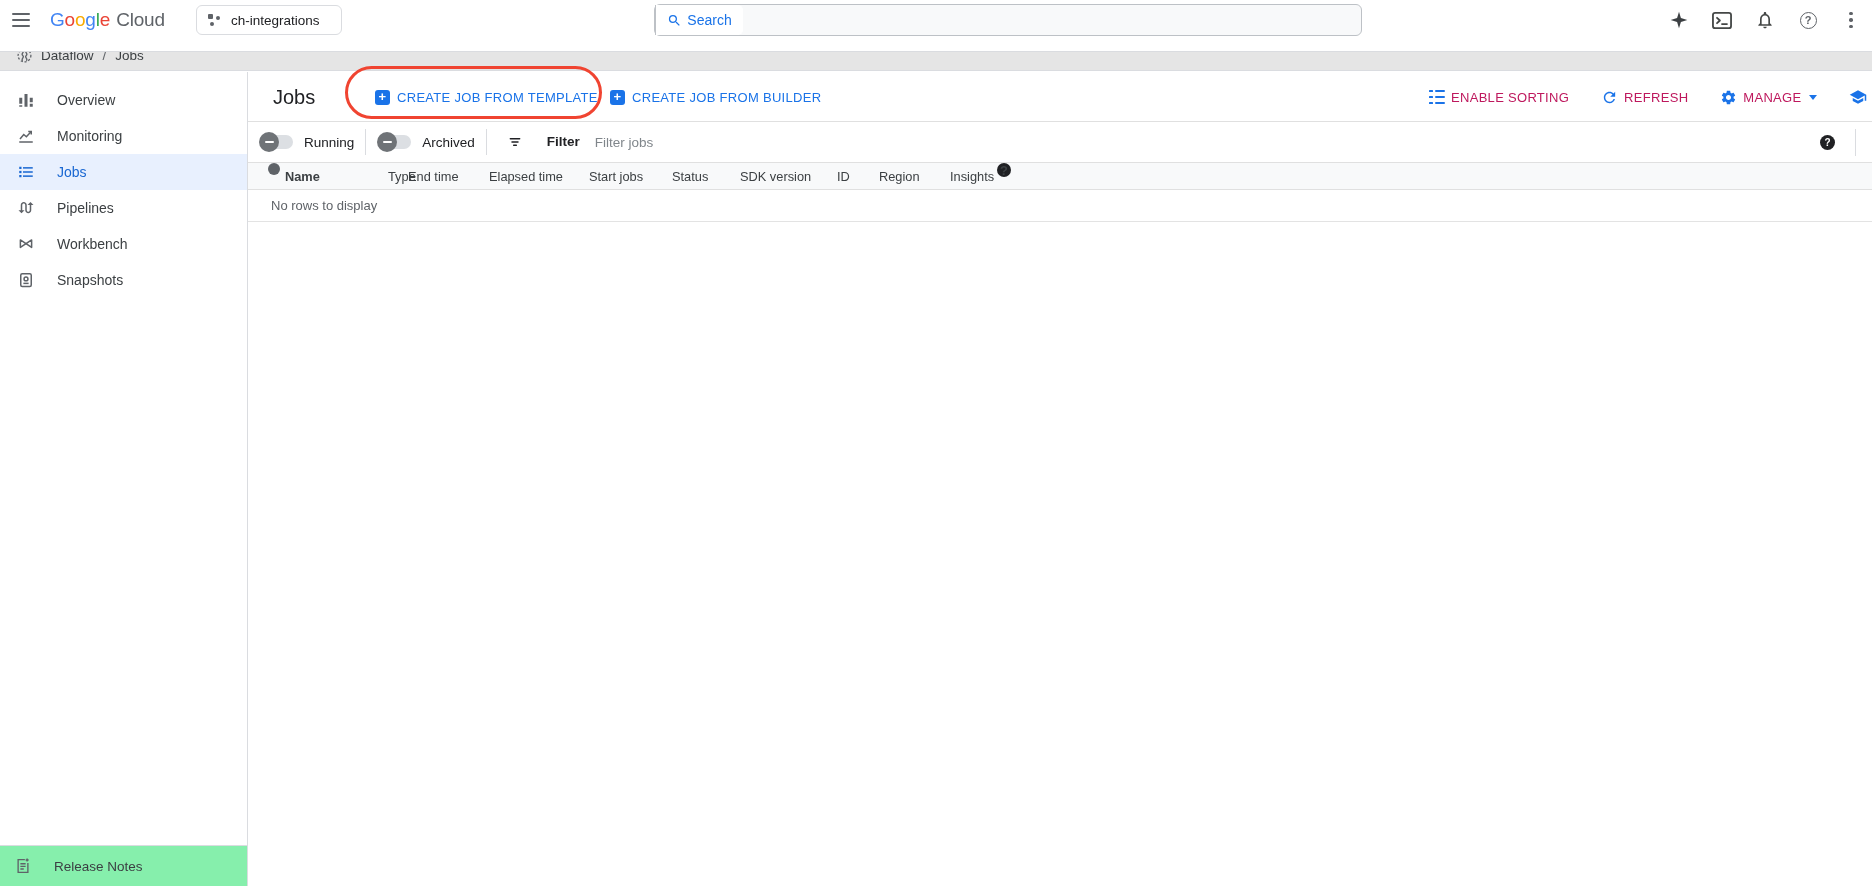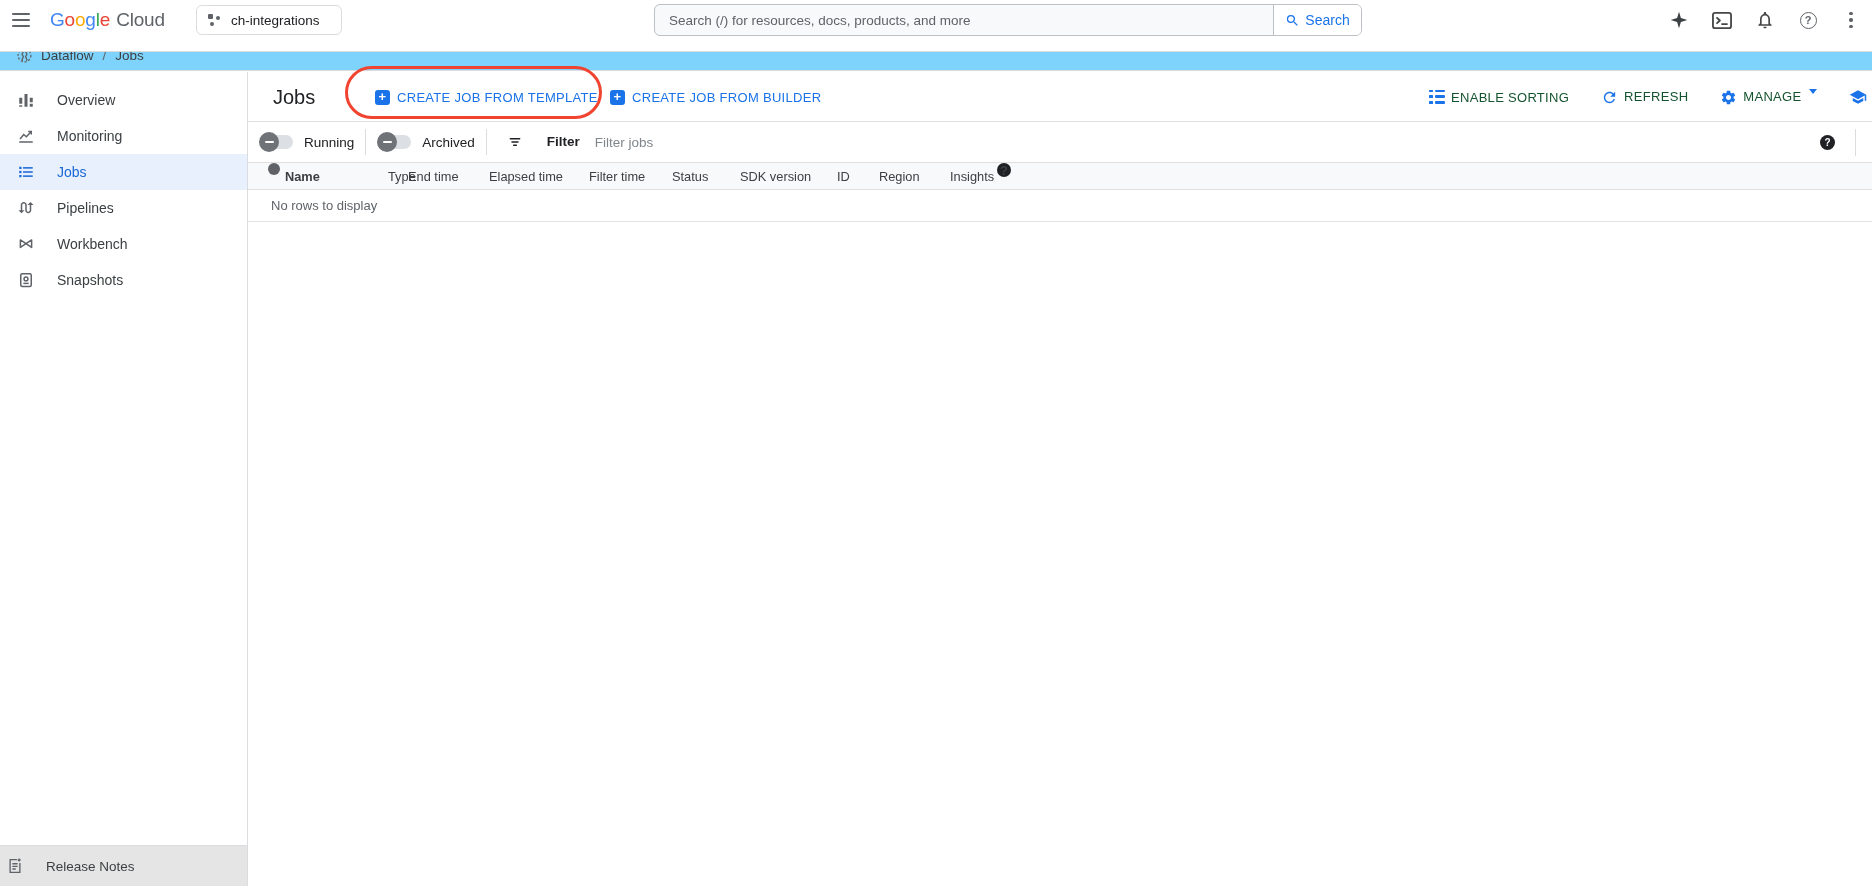--- a/index.html
+++ b/index.html
@@ -39,51 +39,51 @@
     align-items:center; gap:21px; }
   .tb-icon { width:22px; height:22px; display:flex; align-items:center; justify-content:center;
     cursor:pointer; color:#444746; }
   .help-circle { width:17px; height:17px; border:1.7px solid #5f6368; border-radius:50%;
     display:flex; align-items:center; justify-content:center; font-size:11px; font-weight:700; color:#5f6368; }
   .dots { display:flex; flex-direction:column; gap:3px; }
   .dots i { width:3.5px; height:3.5px; background:#5f6368; border-radius:50%; }
 
   
   .breadcrumb-bar { position:absolute; top:41px; left:0; width:1872px; height:30px;
-    background:#7dd3fc; border-bottom:1px solid #dadce0; display:flex; align-items:center; z-index:3; }
+    background:#e5e5e5; border-bottom:1px solid #dadce0; display:flex; align-items:center; z-index:3; }
   .bc-icon { margin-left:16px; width:17px; height:17px; }
   .breadcrumb-bar .txt { font-size:13.5px; color:#3c4043; margin-left:8px; }
   .breadcrumb-bar .lnk { cursor:pointer; }
   .breadcrumb-bar .sep { margin:0 9px; color:#5f6368; font-size:13.5px; }
 
   
   .sidebar { position:absolute; top:72px; left:0; width:248px; height:814px; background:#fff;
     border-right:1px solid #dadce0; padding-top:10px; }
   .side-item { height:36px; display:flex; align-items:center; padding-left:17px; gap:22px;
     font-size:14px; color:#3c4043; cursor:pointer; }
   .side-item svg { flex:0 0 auto; }
   .side-item.selected { background:#e8f0fe; color:#1967d2; }
   .release-notes { position:absolute; bottom:0; left:0; width:247px; height:41px;
-    border-top:1px solid #dadce0; display:flex; align-items:center; padding-left:6px; gap:22px;
-    font-size:13.5px; color:#3c4043; cursor:pointer; background:#e5e5e5; }
+    border-top:1px solid #dadce0; display:flex; align-items:center; padding-left:14px; gap:22px;
+    font-size:13.5px; color:#3c4043; cursor:pointer; background:#86efac; }
 
   
   .content { position:absolute; top:72px; left:248px; width:1624px; height:814px; background:#fff; }
 
   .toolbar { position:relative; height:50px; border-bottom:1px solid #e0e0e0; }
   .page-title { position:absolute; left:25px; top:0; line-height:50px; font-size:20px; color:#202124; }
   .tb-btn { position:absolute; top:0; height:50px; display:flex; align-items:center; gap:7px;
     color:#1a73e8; font-size:13px; font-weight:500; letter-spacing:0.3px; cursor:pointer; white-space:nowrap; }
   .plusbox { width:15px; height:15px; background:#1a73e8; border-radius:3px; color:#fff;
     font-size:13px; font-weight:700; line-height:14px; text-align:center; flex:0 0 auto; }
   .btn-template { left:127px; }
   .btn-builder  { left:362px; }
   .toolbar-right { position:absolute; left:1181px; top:0; height:50px; display:flex;
     align-items:center; gap:32px; white-space:nowrap; }
-  .flat-btn { display:flex; gap:6px; color:#14532d; font-size:13px;
+  .flat-btn { display:flex; align-items:center; gap:6px; color:#be185d; font-size:13px;
     font-weight:500; letter-spacing:0.3px; cursor:pointer; }
   .caret { width:0; height:0; border-left:4.5px solid transparent; border-right:4.5px solid transparent;
     border-top:5px solid #1a73e8; margin-left:2px; }
   .sort-glyph { width:16px; height:14px; display:flex; flex-direction:column; justify-content:space-between; }
   .sort-glyph i { display:block; height:2.2px; background:#1a73e8; border-radius:1px;
     position:relative; margin-left:6px; }
   .sort-glyph i::before { content:""; position:absolute; left:-6px; top:0; width:3.5px; height:2.2px;
     background:#1a73e8; border-radius:0.5px; }
 
   
@@ -143,21 +143,20 @@
   <div class="project-btn">
     <span class="proj-icon">
         <i></i>
         <i></i>
         <i></i>
       </span>
     <span>ch-integrations</span>
   </div>
 
   <div class="searchbar">
-    <input type="text" placeholder="Search (/) for resources, docs, products, and more" style="">
     <div class="search-btn">
       <svg width="15" height="15" viewBox="0 0 24 24" fill="#1a73e8">
           <path d="M15.5 14h-.79l-.28-.27A6.47 6.47 0 0 0 16 9.5 6.5 6.5 0 1 0 9.5 16c1.61 0 3.09-.59 4.23-1.57l.27.28v.79l5 4.99L20.49 19l-4.99-5zm-6 0C7.01 14 5 11.99 5 9.5S7.01 5 9.5 5 14 7.01 14 9.5 11.99 14 9.5 14z"></path>
         </svg>
       <span>Search</span>
     </div>
   </div>
 
   <div class="topbar-icons">
     <span class="tb-icon">
@@ -335,21 +334,21 @@
     <span class="filter-help">?</span>
     <span class="filter-right-div"></span>
   </div>
 
   <div class="table-head">
     <span class="status-dot" style="position:absolute"></span>
     <span class="col-name">Name</span>
     <span class="col-type">Type</span>
     <span class="col-end">End time</span>
     <span class="col-elapsed">Elapsed time</span>
-    <span class="col-start">Filter time</span>
+    <span class="col-start">Start jobs</span>
     <span class="col-status">Status</span>
     <span class="col-sdk">SDK version</span>
     <span class="col-id">ID</span>
     <span class="col-region">Region</span>
     <span class="col-insights">Insights</span>
     <span class="insights-help">?</span>
   </div>
 
   <div class="empty-row">No rows to display</div>
 </div>

